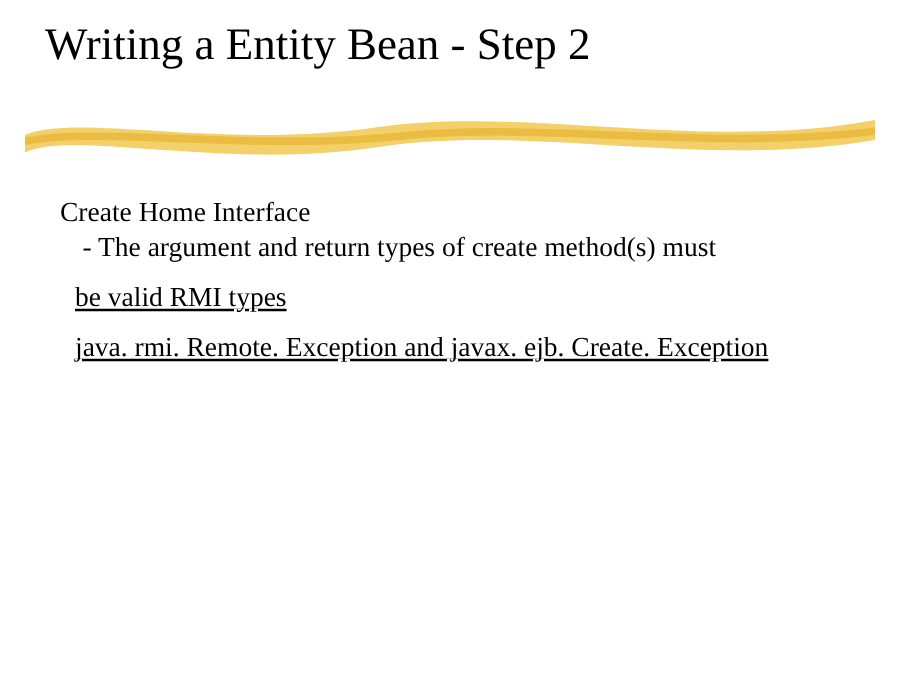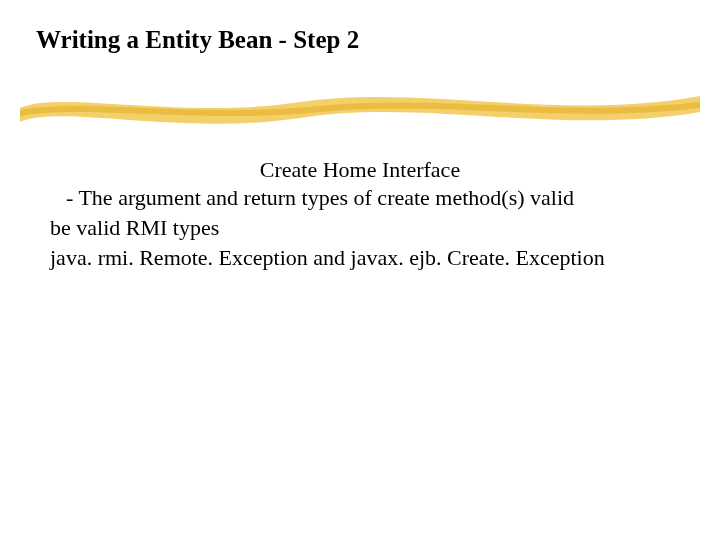--- a/index.html
+++ b/index.html
@@ -13,53 +13,53 @@
     overflow: hidden;
   }
   .slide {
     position: relative;
     width: 720px;
     height: 540px;
     box-sizing: border-box;
   }
   .title {
     position: absolute;
-    top: 26px;
+    top: 16px;
     left: 36px;
-    font-size: 25px;
-    font-weight: bold;
+    font-size: 36px;
+    font-weight: normal;
     line-height: 1.1;
   }
   .underline-swash {
     position: absolute;
     top: 78px;
     left: 0;
     width: 720px;
     height: 60px;
   }
   .body {
     position: absolute;
     top: 156px;
     left: 48px;
     right: 48px;
     font-size: 22px;
     line-height: 1.28;
   }
   .lead {
     margin: 0;
-    text-align: center;
   }
   .point {
     margin: 0;
     padding-left: 30px;
     text-indent: -12px;
   }
   .point-cont {
-    margin: 2px;
+    margin: 12px;
     padding-left: 0;
+    text-decoration: underline;
   }
 </style>
 </head>
 <body>
 
 <div class="slide">
 
   <div class="title">Writing a Entity Bean - Step 2</div>
 
   <svg class="underline-swash" viewBox="0 0 720 60" preserveAspectRatio="none">
@@ -72,18 +72,18 @@
     <path d="M20 32 
              C 80 20, 200 40, 320 28 
              C 440 16, 560 40, 700 24
              L 700 30
              C 560 46, 440 22, 320 34
              C 200 46, 80 26, 20 38 Z" fill="#e8b93a" opacity="0.85"></path>
   </svg>
 
   <div class="body">
     <p class="lead">Create Home Interface</p>
-    <p class="point">- The argument and return types of create method(s) valid</p>
+    <p class="point">- The argument and return types of create method(s) must</p>
     <p class="point-cont">be valid RMI types</p>
     <p class="point-cont">java. rmi. Remote. Exception and javax. ejb. Create. Exception</p>
   </div>
 
 </div>
 
 </body></html>

